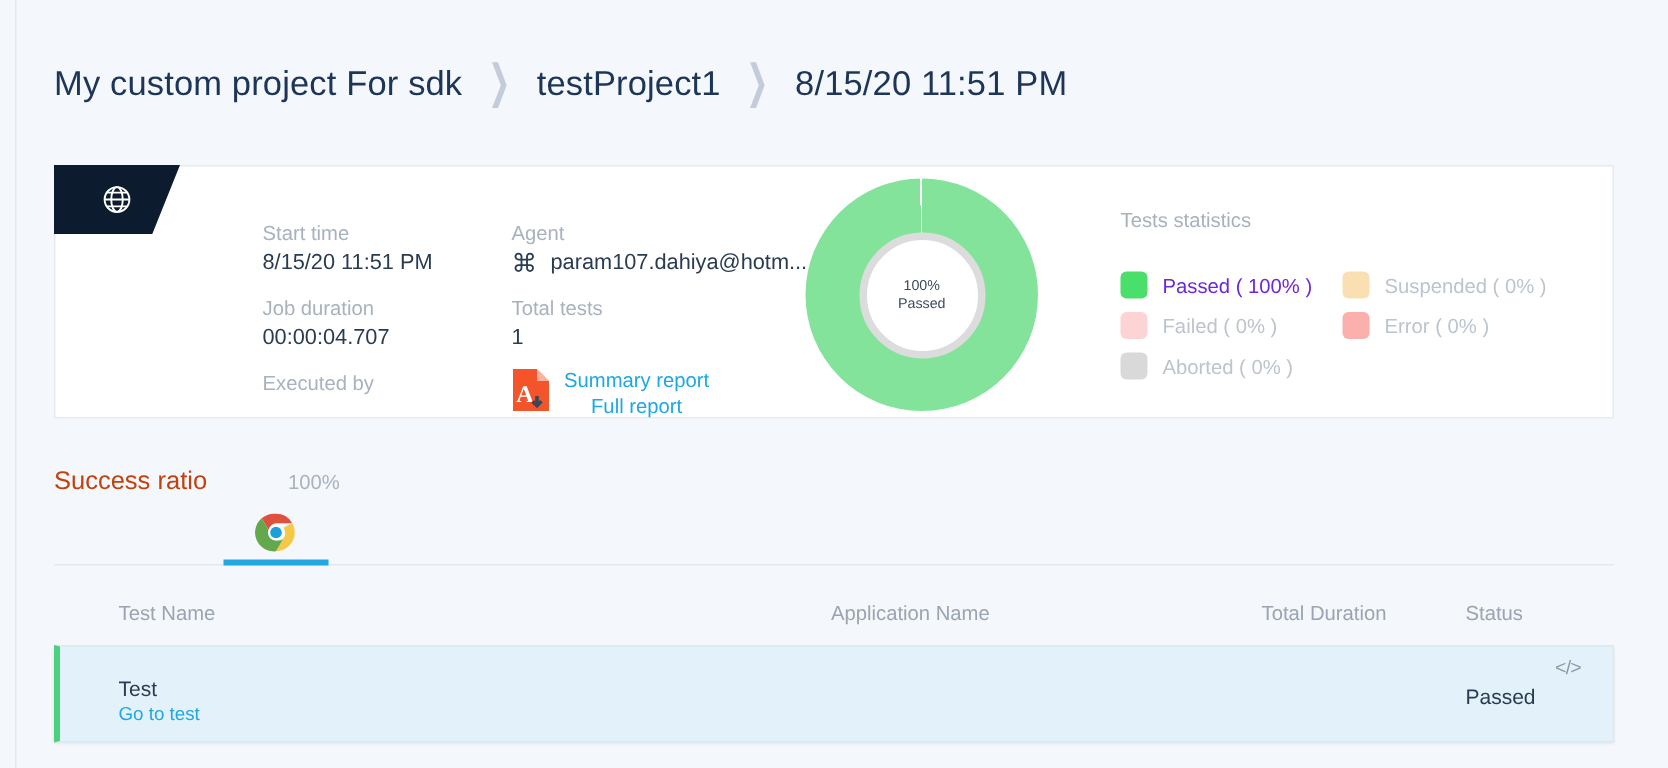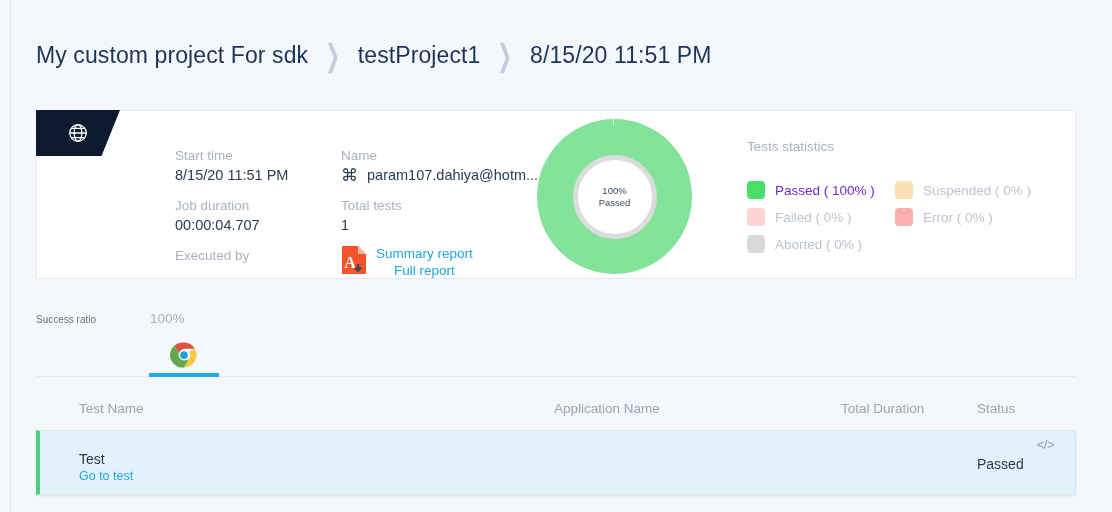--- a/index.html
+++ b/index.html
@@ -196,21 +196,21 @@
   }
 
   
   .ratio-row {
     position: absolute;
     left: 36px;
     top: 311px;
     display: flex;
     align-items: baseline;
   }
-  .ratio-label { font-size: 10px; color: #737373; }
+  .ratio-label { font-size: 17px; color: #c2410c; }
   .ratio-value { font-size: 13.5px; color: #a8b2bf; margin-left: 54px; }
 
   .browser-tabs {
     position: absolute;
     left: 36px;
     top: 332px;
     width: 1040px;
     height: 45px;
     border-bottom: 1px solid #e3e9f2;
   }
@@ -320,21 +320,21 @@
     </svg>
   </div>
 
   <div class="meta">
 
     <div class="meta-cell">
       <div class="meta-label">Start time</div>
       <div class="meta-value">8/15/20 11:51 PM</div>
     </div>
     <div class="meta-cell">
-      <div class="meta-label">Name</div>
+      <div class="meta-label">Agent</div>
       <div class="meta-value agent-value">
         <span class="cmd-glyph">⌘</span>
         <span>param107.dahiya@hotm...</span>
       </div>
     </div>
 
     <div class="meta-cell">
       <div class="meta-label">Job duration</div>
       <div class="meta-value">00:00:04.707</div>
     </div>

